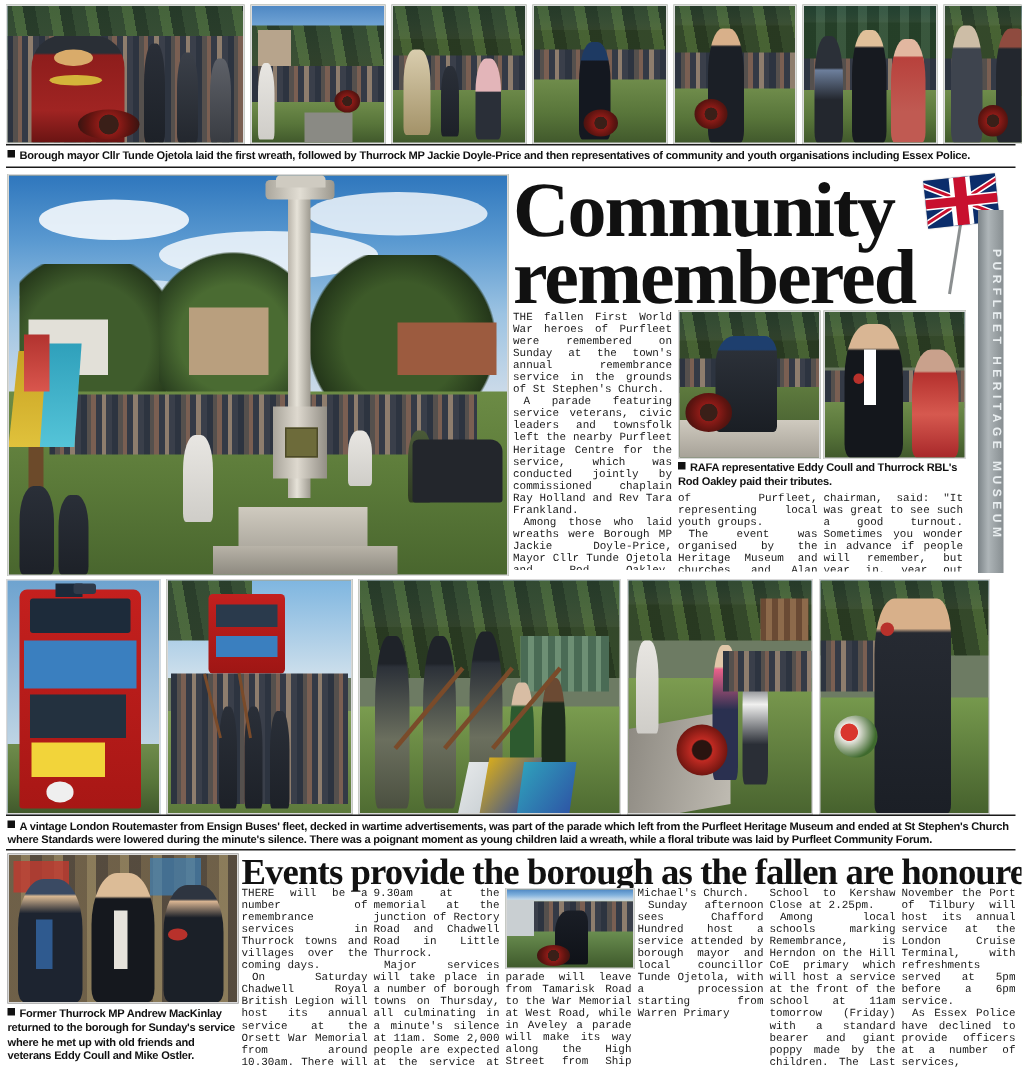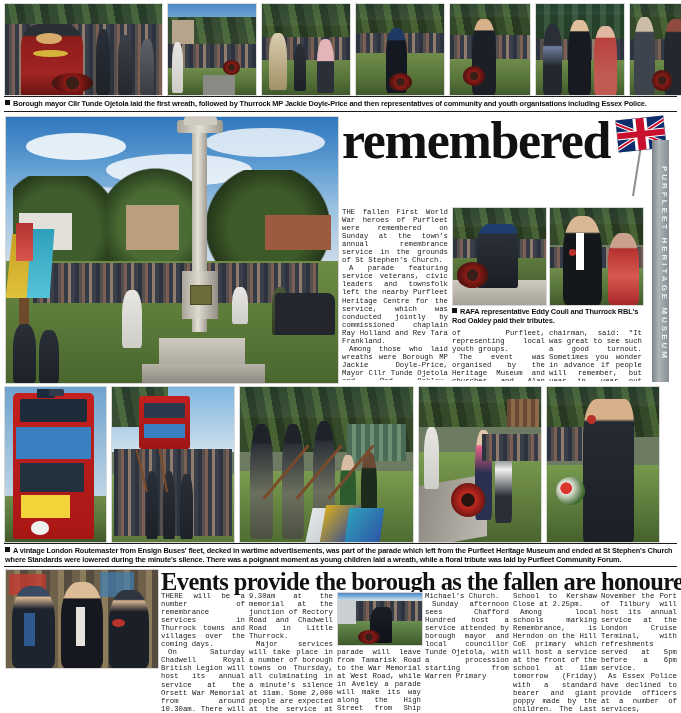--- a/index.html
+++ b/index.html
@@ -236,20 +236,21 @@
     <div style="position:absolute;left:1%;top:44%;width:7%;height:24%;background:linear-gradient(180deg,#c7a021,#e0c23c);transform:skewX(-6deg)"></div>
     <div style="position:absolute;left:7%;top:42%;width:7%;height:26%;background:linear-gradient(180deg,#2fa0bb,#55c4d8);transform:skewX(-4deg)"></div>
     <div style="position:absolute;left:3%;top:40%;width:5%;height:14%;background:linear-gradient(180deg,#b2332f,#d9564d)"></div>
     <div class="fig" style="left:2%;bottom:0;width:7%;height:22%"></div>
     <div class="fig" style="left:10%;bottom:0;width:6%;height:20%"></div>
 
     <div style="position:absolute;right:1%;bottom:18%;width:18%;height:16%;background:#23262c;border-radius:4px 8px 2px 2px"></div>
   </div>
 
   <div class="bighead" style="position:absolute;left:342px;top:118px;width:300px;">
+    <div>Community</div>
     <div>remembered</div>
   </div>
 
   <div class="pole" style="left:632px;top:118px;height:78px;transform:rotate(9deg);transform-origin:bottom;"></div>
   <div class="flag" style="left:617px;top:118px;width:48px;height:32px;transform:rotate(-6deg)">
     <div class="d1"></div>
       <div class="d2"></div>
     <div class="d3"></div>
       <div class="d4"></div>
     <div class="hw"></div>
@@ -389,20 +390,23 @@
     <div style="position:absolute;left:2%;top:4%;width:24%;height:22%;background:#c03a2f;opacity:.8"></div>
     <div style="position:absolute;left:62%;top:2%;width:22%;height:26%;background:#3d7fb5;opacity:.7"></div>
     <div class="fig" style="left:4%;bottom:0;width:28%;height:84%;background:linear-gradient(180deg,#3a4a63 0 12%,#d9b892 14%,#1d2430 28%)"></div>
     <div style="position:absolute;left:12%;top:44%;width:7%;height:34%;background:#2f5a8f"></div>
     <div class="fig" style="left:36%;bottom:0;width:28%;height:88%;background:linear-gradient(180deg,#dcbc97 0 18%,#15181e 20%)"></div>
     <div style="position:absolute;left:46%;top:38%;width:6%;height:40%;background:#e6e3dc"></div>
     <div class="fig" style="left:68%;bottom:0;width:26%;height:80%;background:linear-gradient(180deg,#2e3540 0 12%,#d8b492 14%,#1b2028 28%)"></div>
     <div style="position:absolute;left:70%;top:50%;width:8%;height:8%;background:#b8312b;border-radius:50%"></div>
   </div>
 
+  <div class="capbar" style="position:absolute;left:5px;top:671px;width:152px">
+    <span class="sq"></span><span>Former Thurrock MP Andrew MacKinlay returned to the borough for Sunday's service where he met up with old friends and veterans Eddy Coull and Mike Ostler.</span>
+  </div>
 
   <div class="col body" style="left:161px;top:592px;width:84px;height:120px;overflow:hidden">
     <p class="first">THERE will be a number of remembrance services in Thurrock towns and villages over the coming days.</p>
     <p>On Saturday Chadwell Royal British Legion will host its annual service at the Orsett War Memorial from around 10.30am. There will also be a service at the same time in the central atrium at intu Lakeside shopping centre.</p>
     <p>On Sunday, local councillors will lay wreaths at</p>
   </div>
 
   <div class="col body" style="left:249px;top:592px;width:84px;height:120px;overflow:hidden">
     <p class="first">9.30am at the memorial at the junction of Rectory Road and Chadwell Road in Little Thurrock.</p>
     <p>Major services will take place in a number of borough towns on Thursday, all culminating in a minute's silence at 11am. Some 2,000 people are expected at the service at The Green in Stanford-le-Hope and there will be a large attendance also at Grays High Street memorial.</p>

